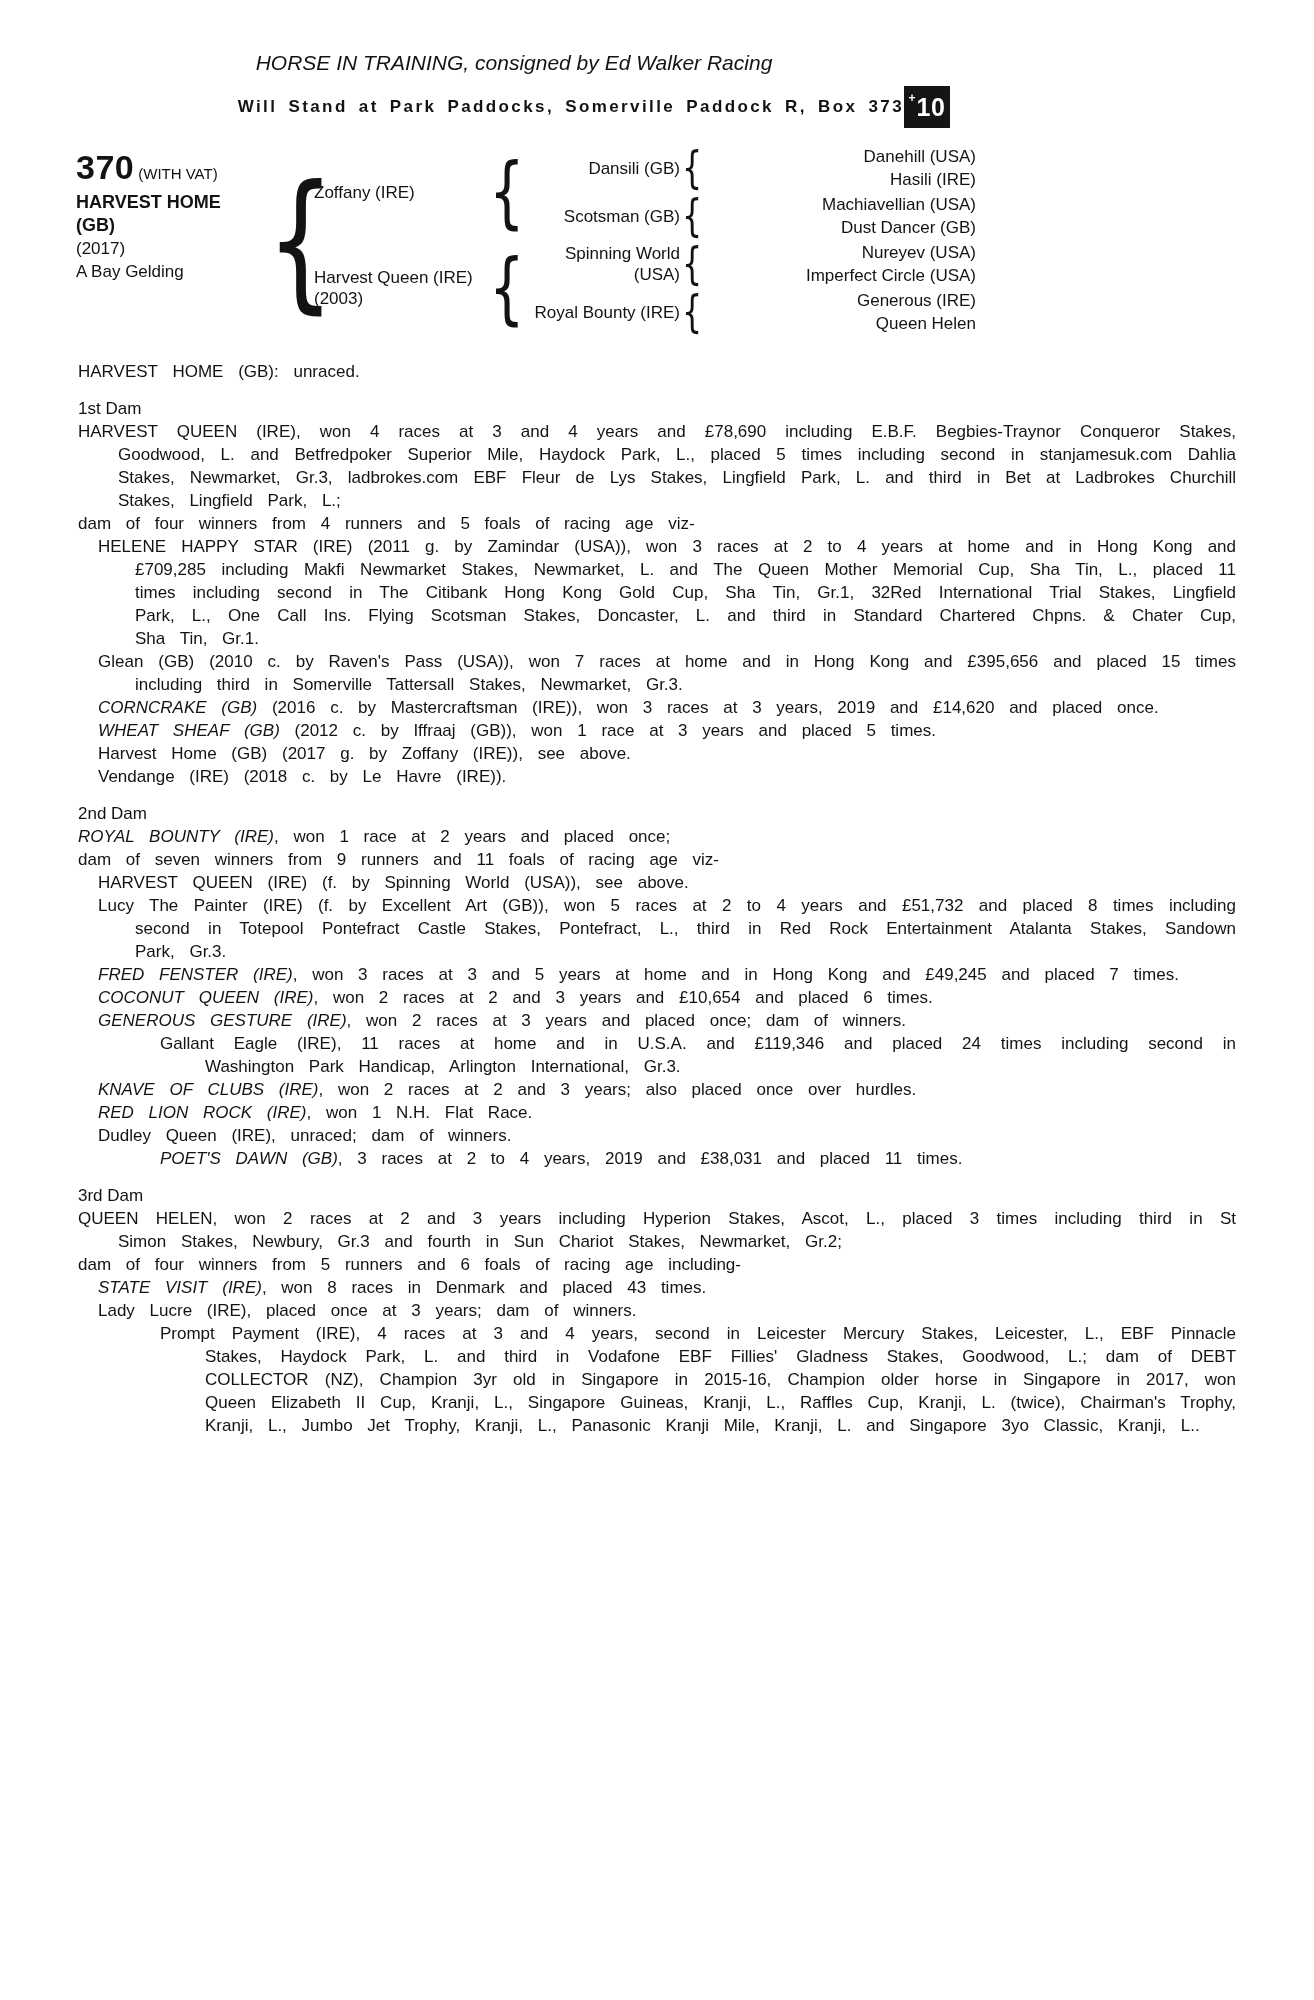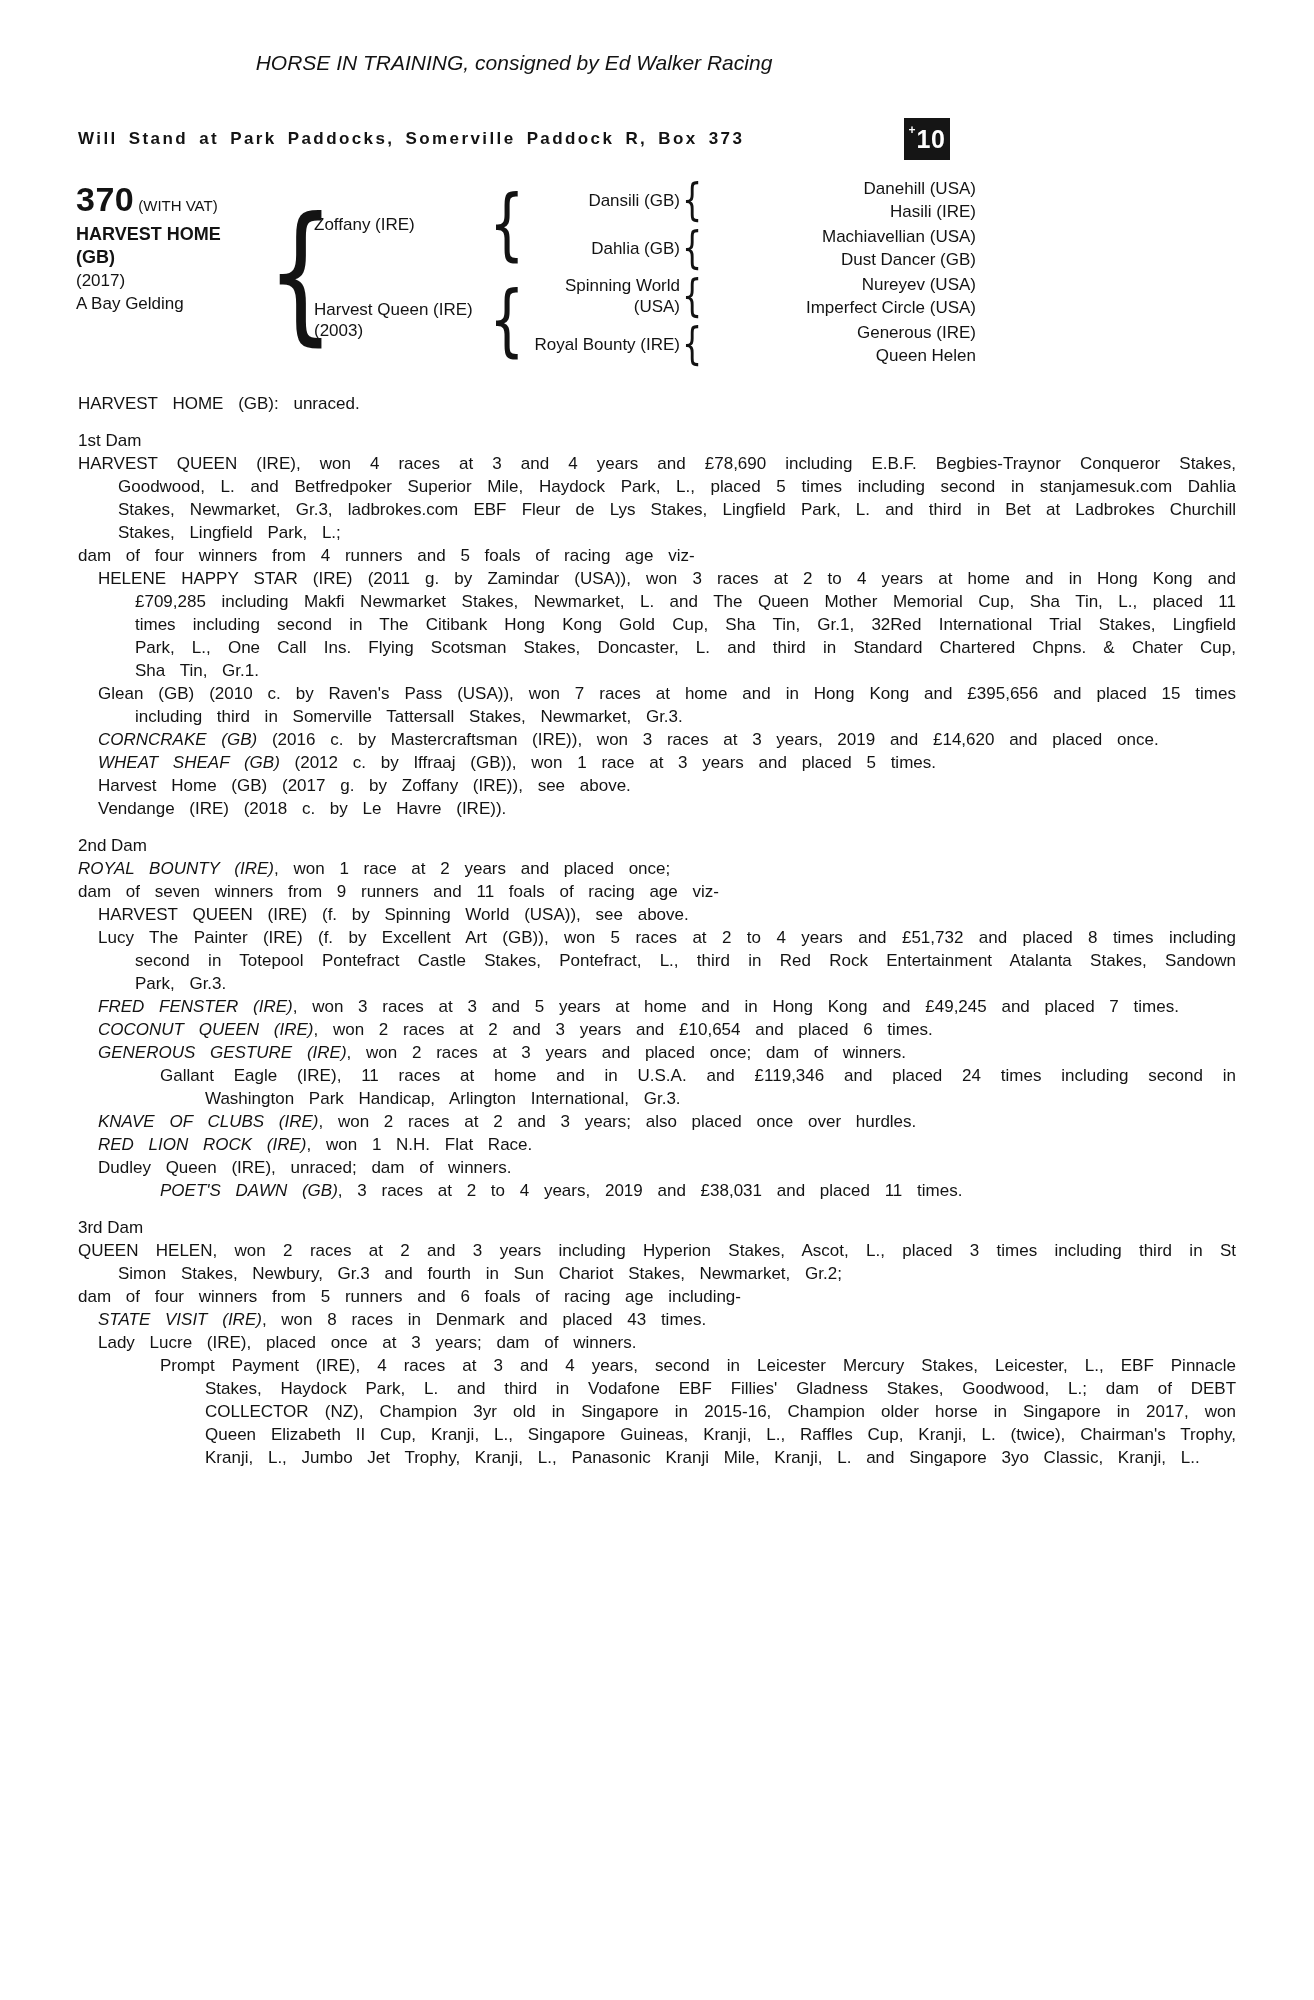--- a/index.html
+++ b/index.html
@@ -7,21 +7,21 @@
   body {
     width:1314px; min-height:2000px; background:#ffffff; color:#131313;
     font-family:"Liberation Sans","DejaVu Sans",sans-serif;
     -webkit-font-smoothing:antialiased;
   }
   .page { position:relative; padding-top:50px; }
 
   
   .header-col { margin-left:78px; width:872px; }
   .sale-title { text-align:center; font-style:italic; font-size:21px; line-height:26px; }
-  .stand-row { margin-top:42px; display:flex; align-items:center; justify-content:space-between; }
+  .stand-row { margin-top:10px; display:flex; align-items:center; justify-content:flex-end; }
   .stand-text { font-weight:bold; font-size:17px; letter-spacing:2.4px; word-spacing:4px; white-space:nowrap; }
   .logo-box {
     width:46px; height:42px; background:#151515; color:#fff;
     display:flex; align-items:center; justify-content:center; flex:0 0 auto;
   }
   .logo-box .cross { font-size:12px; font-weight:bold; margin-right:1px; transform:translateY(-9px); display:inline-block; }
   .logo-box .num { font-size:25px; font-weight:bold; letter-spacing:0.5px; }
 
   
   .pedigree { margin-left:76px; margin-top:16px; width:900px; height:192px; display:flex; font-size:17px; }
@@ -106,21 +106,21 @@
             <div class="brace b3">
                 <span>{</span>
               </div>
             <div class="ggp-col">
               <div class="ggp">Danehill (USA)</div>
               <div class="ggp">Hasili (IRE)</div>
             </div>
           </div>
           <div class="gp-unit">
             <div class="gp-name">
-              <div>Dahlia (GB)</div>
+              <div>Scotsman (GB)</div>
             </div>
             <div class="brace b3">
                 <span>{</span>
               </div>
             <div class="ggp-col">
               <div class="ggp">Machiavellian (USA)</div>
               <div class="ggp">Dust Dancer (GB)</div>
             </div>
           </div>
         </div>

